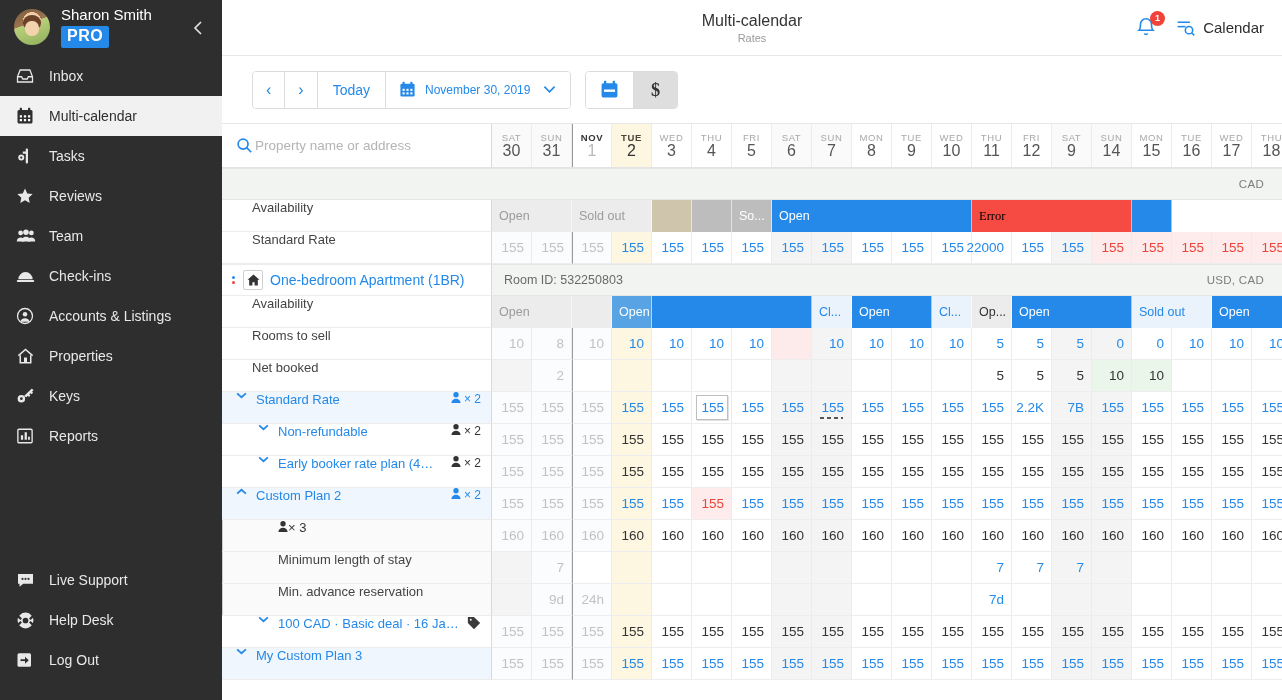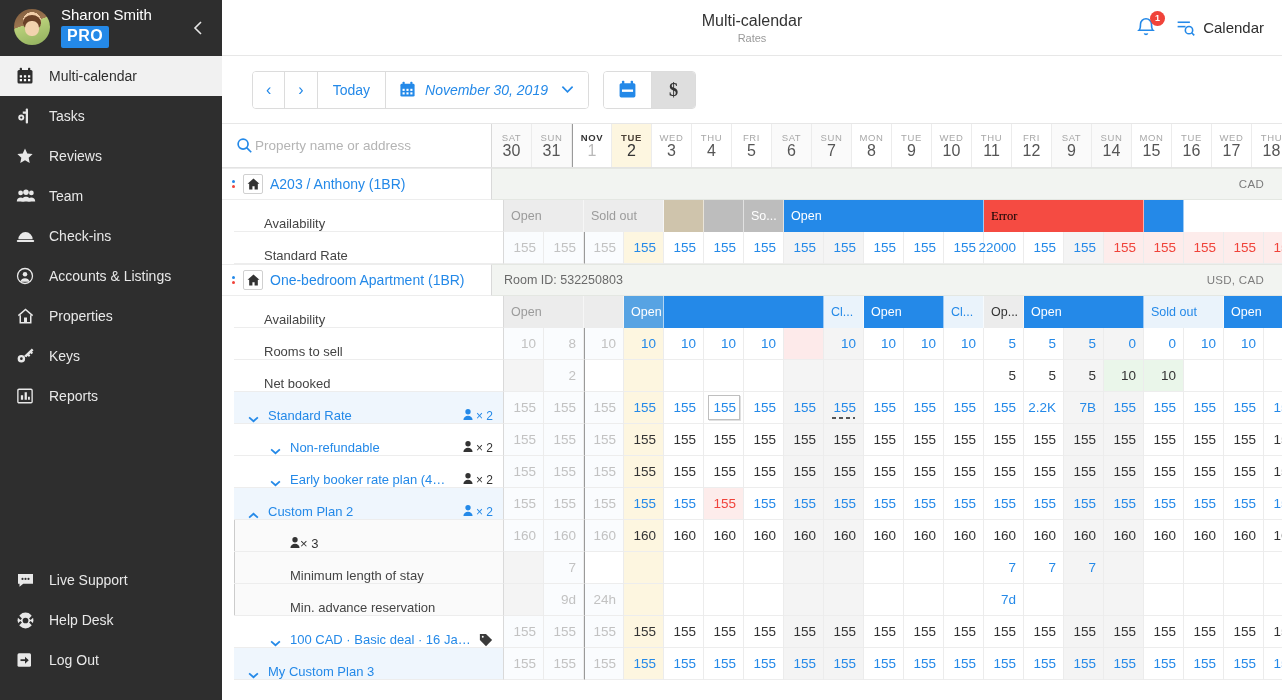--- a/index.html
+++ b/index.html
@@ -79,21 +79,21 @@
   }
   .btn-group { display:flex; border:1px solid #dcdcdc; border-radius:4px; overflow:hidden; height:38px; }
   .btn {
     display:flex; align-items:center; justify-content:center;
     padding:0 15px; background:#fff; color:#2489e8; font-size:14px;
     border-right:1px solid #dcdcdc; cursor:pointer; white-space:nowrap;
   }
   .btn:last-child { border-right:none; }
   .btn.arrow { padding:0 13px; font-size:16px; }
   .btn.date { gap:9px; padding:0 14px 0 13px; }
-  .btn.date .d-label { font-size:14px;font-style:italic; }
+  .btn.date .d-label { font-size:12px; }
   .chev-d { color:#2489e8; font-size:12px; margin-left:4px; }
   .btn.icon-btn { padding:0 14px; }
   .btn.icon-btn.selected { background:#dedede; color:#333; }
 
   
   .grid-wrap { flex:1 1 auto; display:flex; overflow:hidden; position:relative; }
 
   .head-row { height:44px; display:flex; border-bottom:1px solid #e3e3e3; }
   .search-cell { width:270px; flex:0 0 270px; display:flex; align-items:center; padding-left:14px; gap:2px; border-right:1px solid #d9d9d9;}
   .search-input { border:none; outline:none; font-size:13.5px; color:#333; width:200px; font-family:inherit; }
@@ -110,23 +110,23 @@
   .dcell.monthstart { border-left:1px solid #9a9a9a; }
   .dow { font-size:9.5px; letter-spacing:.6px; color:#a8a8a8; text-transform:uppercase; }
   .dnum { font-size:16px; color:#555; margin-top:-1px; }
   .dcell.today .dow { color:#4d4338; font-weight:bold; }
   .dcell.today .dnum { color:#333; }
   .dcell.mfirst .dow { color:#333; font-weight:bold; }
   .dcell.mfirst .dnum { color:#b9b9b9; }
 
   .row { display:flex; height:32px; }
   .lbl {
-    width:270px; flex:0 0 270px; display:flex; align-items:flex-end;
+    width:270px; flex:0 0 270px; display:flex; align-items:flex-start;
     border-right:1px solid #d9d9d9; border-bottom:1px solid #ededed;
-    font-size:13px; color:#444; background:#fff;margin-left:12px;
+    font-size:13px; color:#444; background:#fff;
   }
   .cells { display:flex; }
   .c {
     width:40px; flex:0 0 40px; height:32px;
     border-right:1px solid #ececec; border-bottom:1px solid #ededed;
     display:flex; align-items:center; justify-content:flex-end;
     padding-right:7px; font-size:13.5px; color:#333; background:#fff;
   }
   .c.past { color:#c2c2c2; background:#fafcfe; }
   .c.we { background:#f4f4f4; }
@@ -217,20 +217,29 @@
         <div class="user-name">Sharon Smith</div>
         <span class="pro-badge">PRO</span>
       </div>
       <div class="collapse-btn">
         <svg width="13" height="18" viewBox="0 0 13 18" fill="none" stroke="#e6e6e6" stroke-width="1.6">
           <polyline points="9,3 3,9 9,15"></polyline>
         </svg>
       </div>
     </div>
     <nav class="nav">
+        <div class="nav-item">
+          <span class="nav-icon">
+            <svg width="18" height="18" viewBox="0 0 24 24" fill="none" stroke="currentColor" stroke-width="1.7">
+              <path d="M2 13l3.5-9h13L22 13v7H2z"></path>
+              <path d="M2 13h5.5l1.5 3h6l1.5-3H22"></path>
+            </svg>
+          </span>
+          <span class="nav-label">Inbox</span>
+        </div>
         <div class="nav-item active">
           <span class="nav-icon">
             <svg width="18" height="18" viewBox="0 0 24 24" fill="currentColor">
               <rect x="2" y="4" width="20" height="18" rx="2"></rect>
               <rect x="5" y="1" width="3" height="5" rx="1"></rect>
               <rect x="16" y="1" width="3" height="5" rx="1"></rect>
               <g fill="#2e2e2e" opacity="0">
                 <rect x="0" y="0" width="1" height="1"></rect>
               </g>
               <g fill="#fff">
@@ -531,32 +540,20 @@
               </div>
               <div class="dcell">
                 <div class="dow">THU</div>
                 <div class="dnum">18</div>
               </div>
             </div>
         </div>
 
         <div id="grid-body">
             <div class="prop-row">
-              <div class="prop-left">
-                <span class="drag-dots">
-                  <i class="b"></i>
-                  <i class="r"></i>
-                </span>
-                <span class="home-box">
-                  <svg width="13" height="12" viewBox="0 0 24 22" fill="#333">
-                    <path d="M12 1L1 10.5h3V21h6v-6h4v6h6V10.5h3z"></path>
-                  </svg>
-                </span>
-                <span class="prop-name">A203 / Anthony (1BR)</span>
-              </div>
               <div class="prop-right">
                 <span class="roomid"></span>
                 <span class="curr">CAD</span>
               </div>
             </div>
             <div class="avail-row">
               <div class="lbl simple2">
                 <span>Availability</span>
               </div>
               <div class="avail-track">

